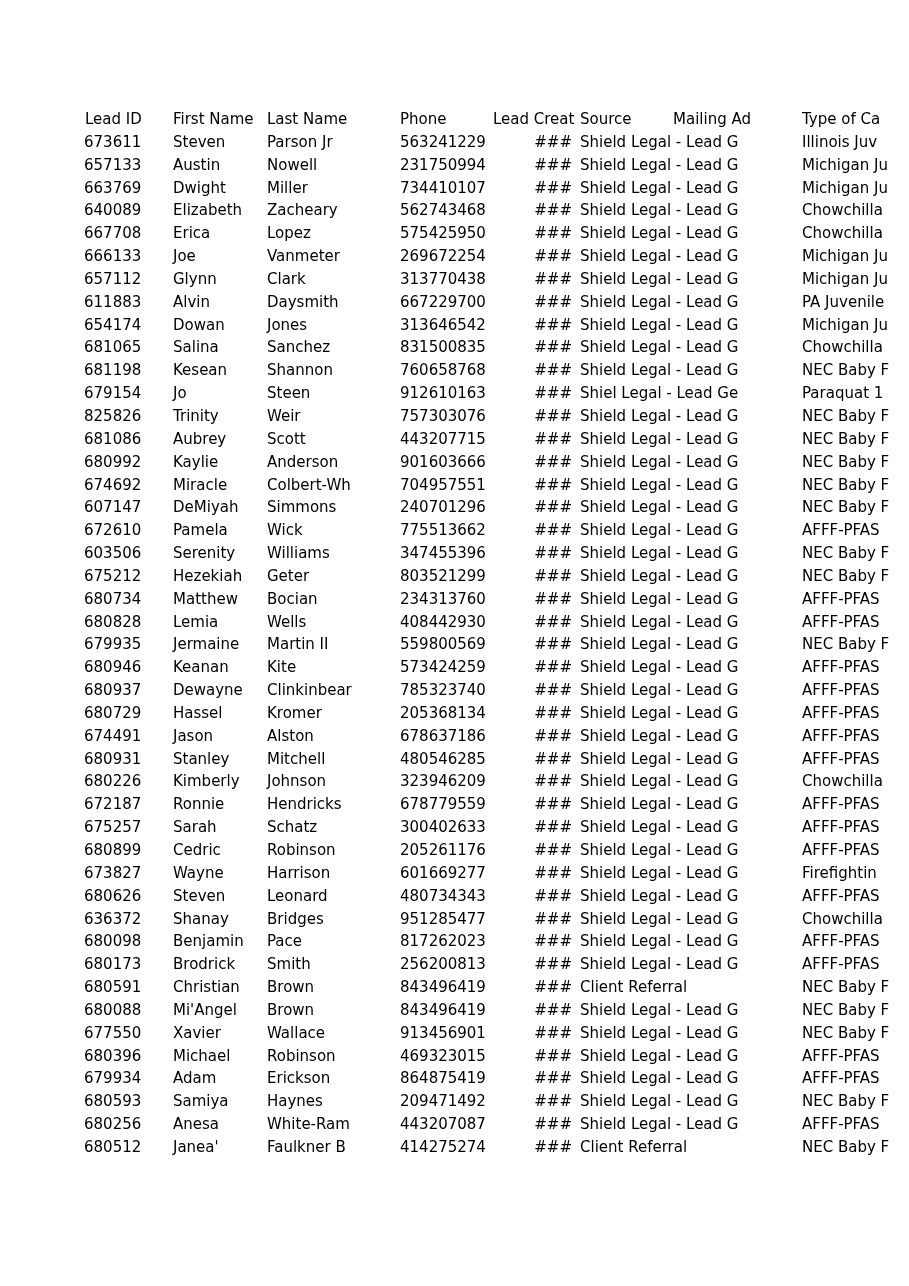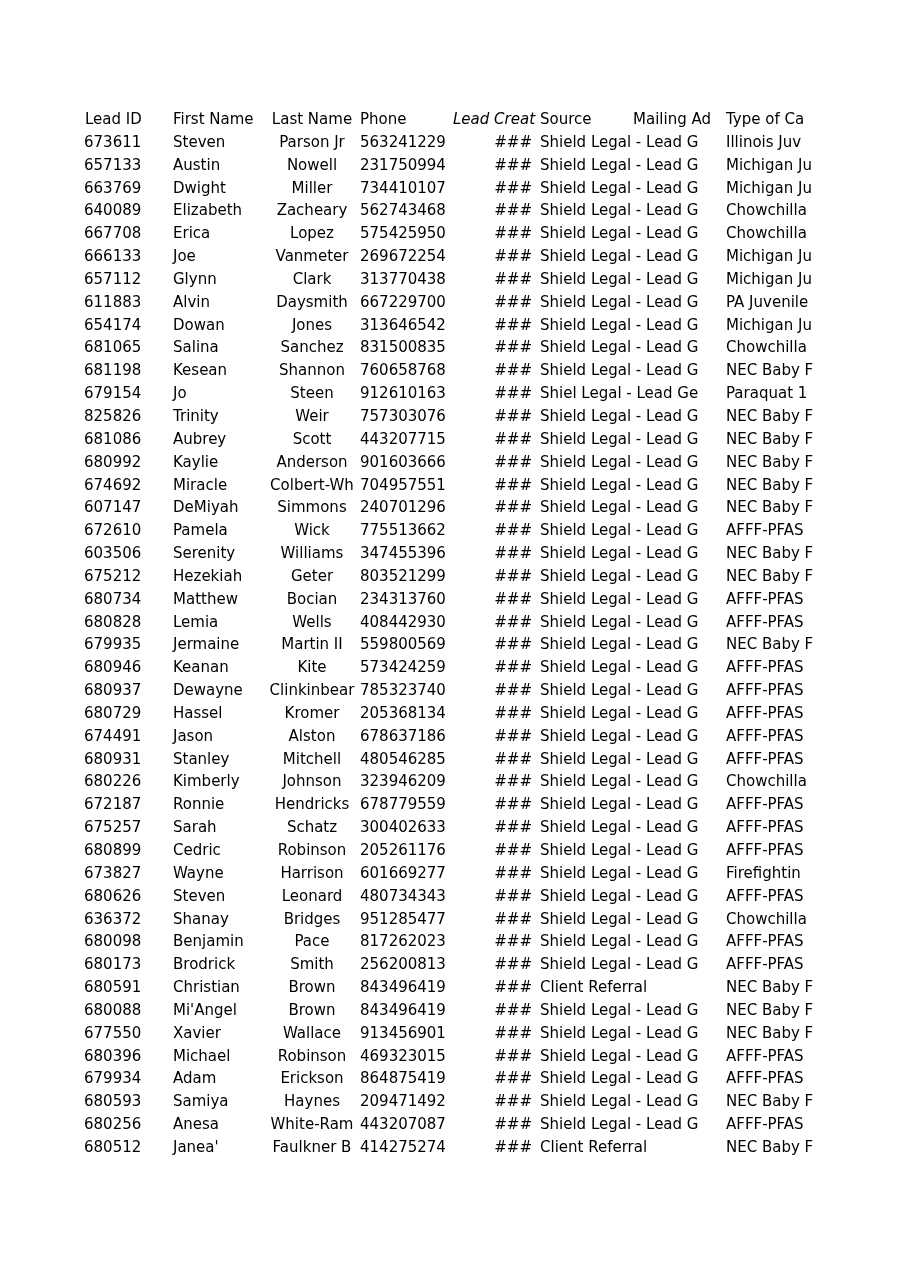--- a/index.html
+++ b/index.html
@@ -34,28 +34,28 @@
   }
   .cell {
     flex: none;
     overflow: hidden;
     box-sizing: border-box;
     white-space: nowrap;
   }
   .c-id      { width: 86px;  text-align: left; padding-right: 4px; }
   .c-id.hdr  { text-align: left; padding-right: 0; padding-left: 1px; }
   .c-first   { width: 94px;  padding-left: 3px; }
-  .c-last    { width: 93px;  padding-left: 3px; text-align: center; }
-  .c-phone   { width: 93px;  padding-left: 3px; }
-  .c-created { width: 87px;  text-align: right; padding-right: 5px; font-style: italic; }
+  .c-last    { width: 93px;  padding-left: 3px; }
+  .c-phone   { width: 93px;  padding-left: 3px; margin-left: 40px; }
+  .c-created { width: 87px;  text-align: right; padding-right: 5px; }
   .c-created.hdr { text-align: left; padding-right: 0; padding-left: 3px; }
   .c-source  { width: 93px;  padding-left: 3px; }
   .c-source-span { width: 186px; padding-left: 3px; }
   .c-mailing { width: 93px;  padding-left: 3px; }
-  .c-type    { width: 93px;  padding-left: 3px; }
+  .c-type    { width: 93px;  padding-left: 3px; margin-left: 36px; }
 </style>
 </head>
 <body>
 
 <div class="sheet">
   <div class="table">
 
     <div class="row">
       <div class="cell c-id hdr">Lead ID</div>
       <div class="cell c-first">First Name</div>

